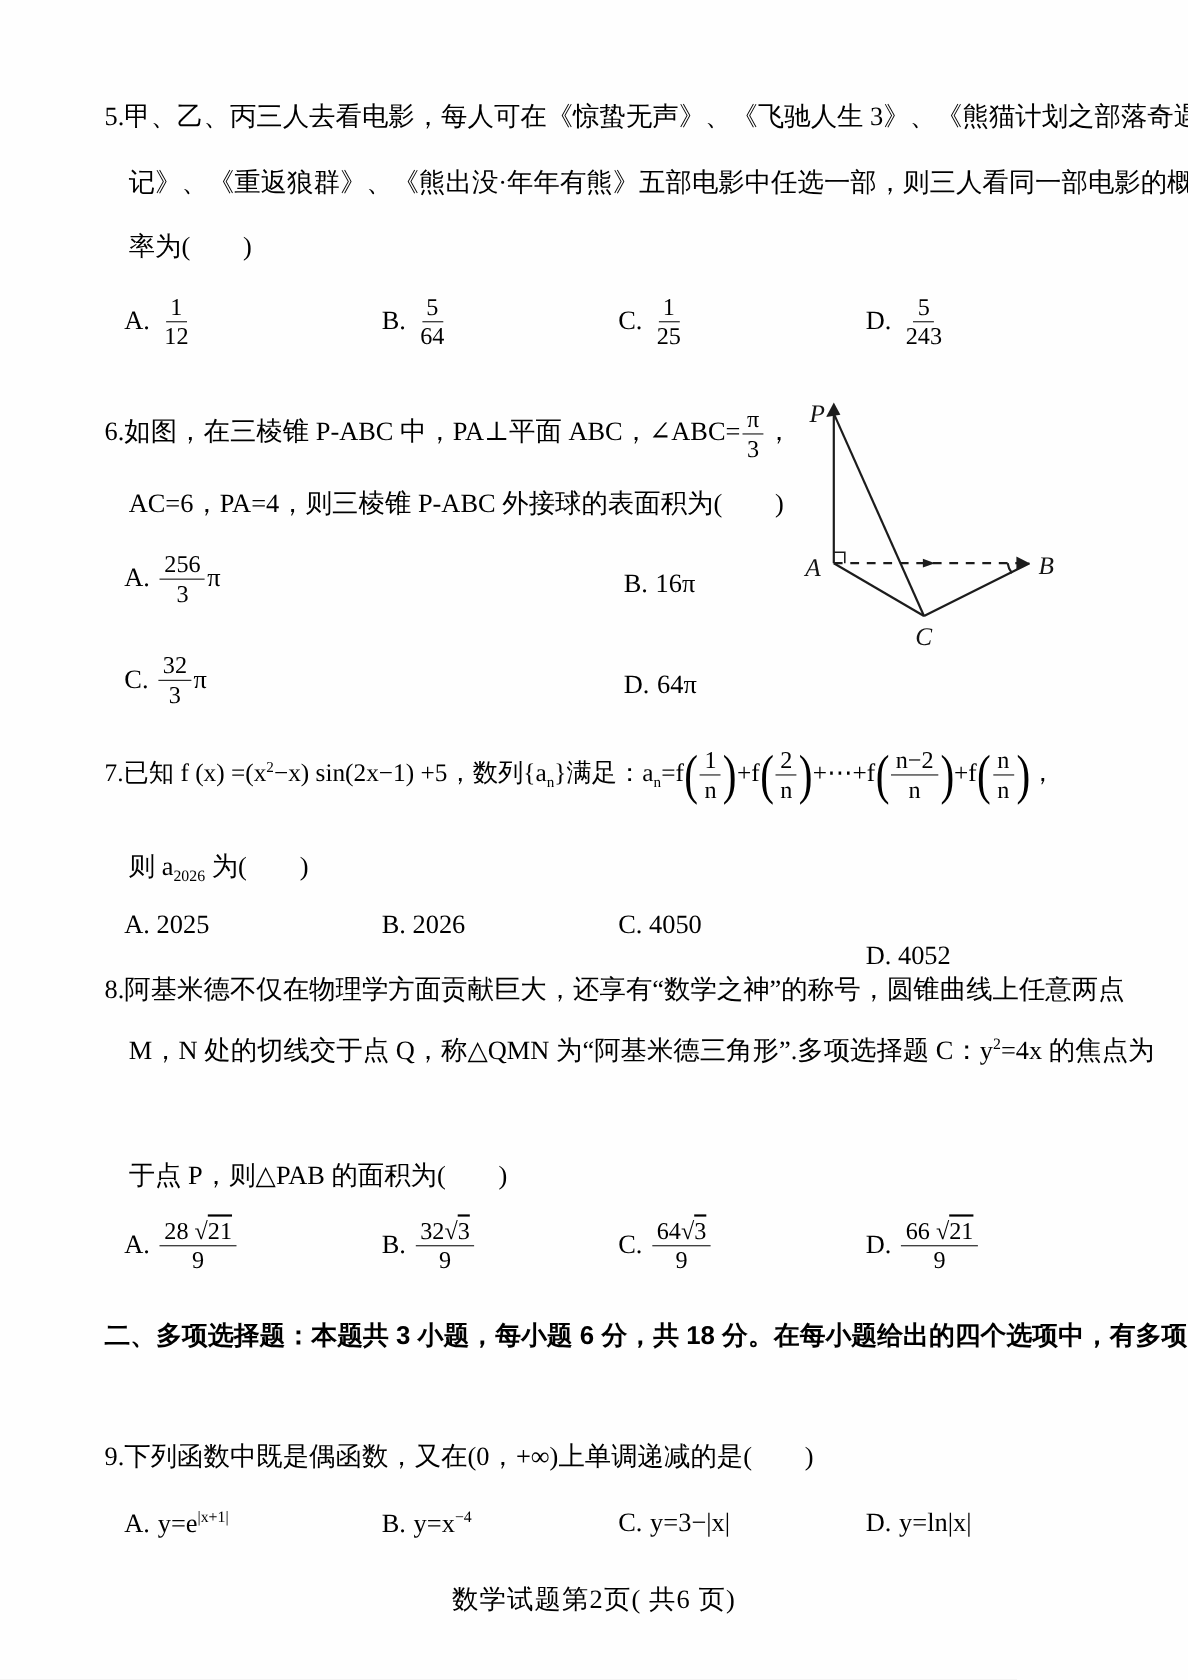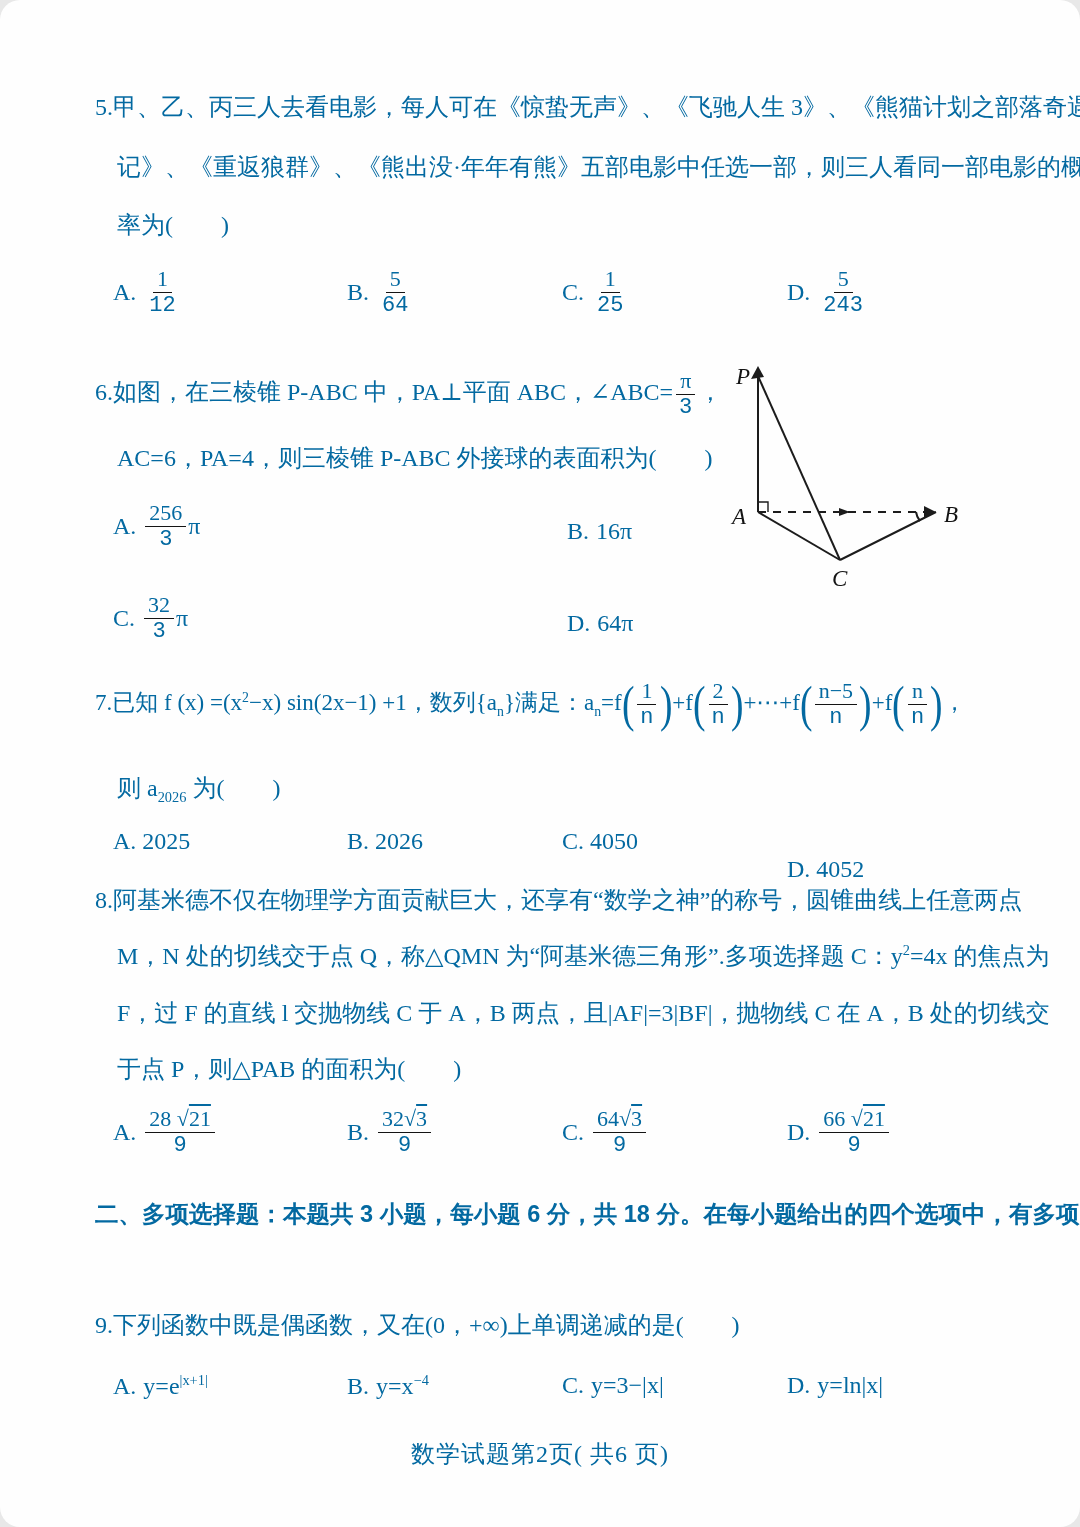--- a/index.html
+++ b/index.html
@@ -1,26 +1,26 @@
 <!DOCTYPE html>
 <html><head>
 <meta charset="utf-8">
 <style>
   html,body{margin:0;padding:0;background:#e8e8e8;}
   .page{position:relative;width:1080px;height:1527px;background:#fefefe;margin:0 auto;
-        font-family:"Liberation Serif","DejaVu Serif",serif;color:#0369a1;overflow:hidden;border-radius:20px;}
+        font-family:"Liberation Serif","DejaVu Serif",serif;color:#000000;overflow:hidden;}
   .line{position:absolute;white-space:nowrap;font-size:24px;line-height:1.25;}
   .small{font-size:23px;}
   .bold{font-weight:700;font-family:"Liberation Sans","DejaVu Sans",sans-serif;font-size:23.5px;text-align:right;}
   .opt{position:absolute;white-space:nowrap;font-size:24px;display:flex;align-items:center;}
   .opt .lab{margin-right:7px;}
   .frac{display:inline-flex;flex-direction:column;align-items:center;vertical-align:middle;
         font-size:22px;line-height:1.2;margin:0 2px;}
   .frac .num{border-bottom:1.6px solid #141414;padding:0 4px;}
-  .frac .den{padding:0 4px;font-family:Liberation Mono, monospace;}
+  .frac .den{padding:0 4px;}
   .bigp{font-size:50px;font-weight:400;vertical-align:middle;display:inline-block;
         transform:scaleX(.75);line-height:.9;margin:0 -2px;}
   sup{font-size:.6em;} sub{font-size:.6em;}
   .rad{text-decoration:overline;}
   .footer{position:absolute;width:100%;text-align:center;font-size:24px;letter-spacing:1px;}
   svg text{font-style:italic;font-size:23px;fill:#141414;
            font-family:"Liberation Serif","DejaVu Serif",serif;}
 </style>
 </head>
 <body>
@@ -108,47 +108,46 @@
       <polygon points="158,158 147,154 147,162"></polygon>
       <polygon points="66,12 59,25 72,23"></polygon>
     </g>
     <text x="44" y="30">P</text>
     <text x="40" y="170">A</text>
     <text x="252" y="168">B</text>
     <text x="140" y="232">C</text>
   </svg>
 
   <div class="line small" style="left:95px;top:678px">
-    <span>7.已知 f (x) =(x</span><sup>2</sup><span>−x) sin(2x−1) +1，数列{a</span><sub>n</sub><span>}满足：a</span><sub>n</sub><span>=f</span><span class="bigp">(</span><span class="frac">
+    <span>7.已知 f (x) =(x</span><sup>2</sup><span>−x) sin(2x−1) +5，数列{a</span><sub>n</sub><span>}满足：a</span><sub>n</sub><span>=f</span><span class="bigp">(</span><span class="frac">
         <span class="num">1</span>
         <span class="den">n</span>
       </span><span class="bigp">)</span><span>+f</span><span class="bigp">(</span><span class="frac">
         <span class="num">2</span>
         <span class="den">n</span>
       </span><span class="bigp">)</span><span>+⋯+f</span><span class="bigp">(</span><span class="frac">
-        <span class="num">n−5</span>
+        <span class="num">n−2</span>
         <span class="den">n</span>
       </span><span class="bigp">)</span><span>+f</span><span class="bigp">(</span><span class="frac">
         <span class="num">n</span>
         <span class="den">n</span>
       </span><span class="bigp">)</span><span>，</span>
   </div>
   <div class="line" style="left:117px;top:773px">
     <span>则 a</span><sub>2026</sub><span> 为(　　)</span>
   </div>
   <div class="opt" style="left:113px;top:828px">A. 2025</div>
   <div class="opt" style="left:347px;top:828px">B. 2026</div>
   <div class="opt" style="left:562px;top:828px">C. 4050</div>
   <div class="opt" style="left:787px;top:856px">D. 4052</div>
 
   <div class="line" style="left:95px;top:885px">8.阿基米德不仅在物理学方面贡献巨大，还享有“数学之神”的称号，圆锥曲线上任意两点</div>
   <div class="line" style="left:117px;top:941px">
     <span>M，N 处的切线交于点 Q，称△QMN 为“阿基米德三角形”.多项选择题 C：y</span><sup>2</sup><span>=4x 的焦点为</span>
   </div>
-  <div class="line" style="left:117px;top:998px">F，过 F 的直线 l 交抛物线 C 于 A，B 两点，且|AF|=3|BF|，抛物线 C 在 A，B 处的切线交</div>
   <div class="line" style="left:117px;top:1054px">于点 P，则△PAB 的面积为(　　)</div>
 
   <div class="opt" style="left:113px;top:1106px">
     <span class="lab">A.</span>
     <span class="frac">
         <span class="num"><span>28 </span><span>√</span><span class="rad">21</span></span>
         <span class="den">9</span>
       </span>
   </div>
   <div class="opt" style="left:347px;top:1106px">

